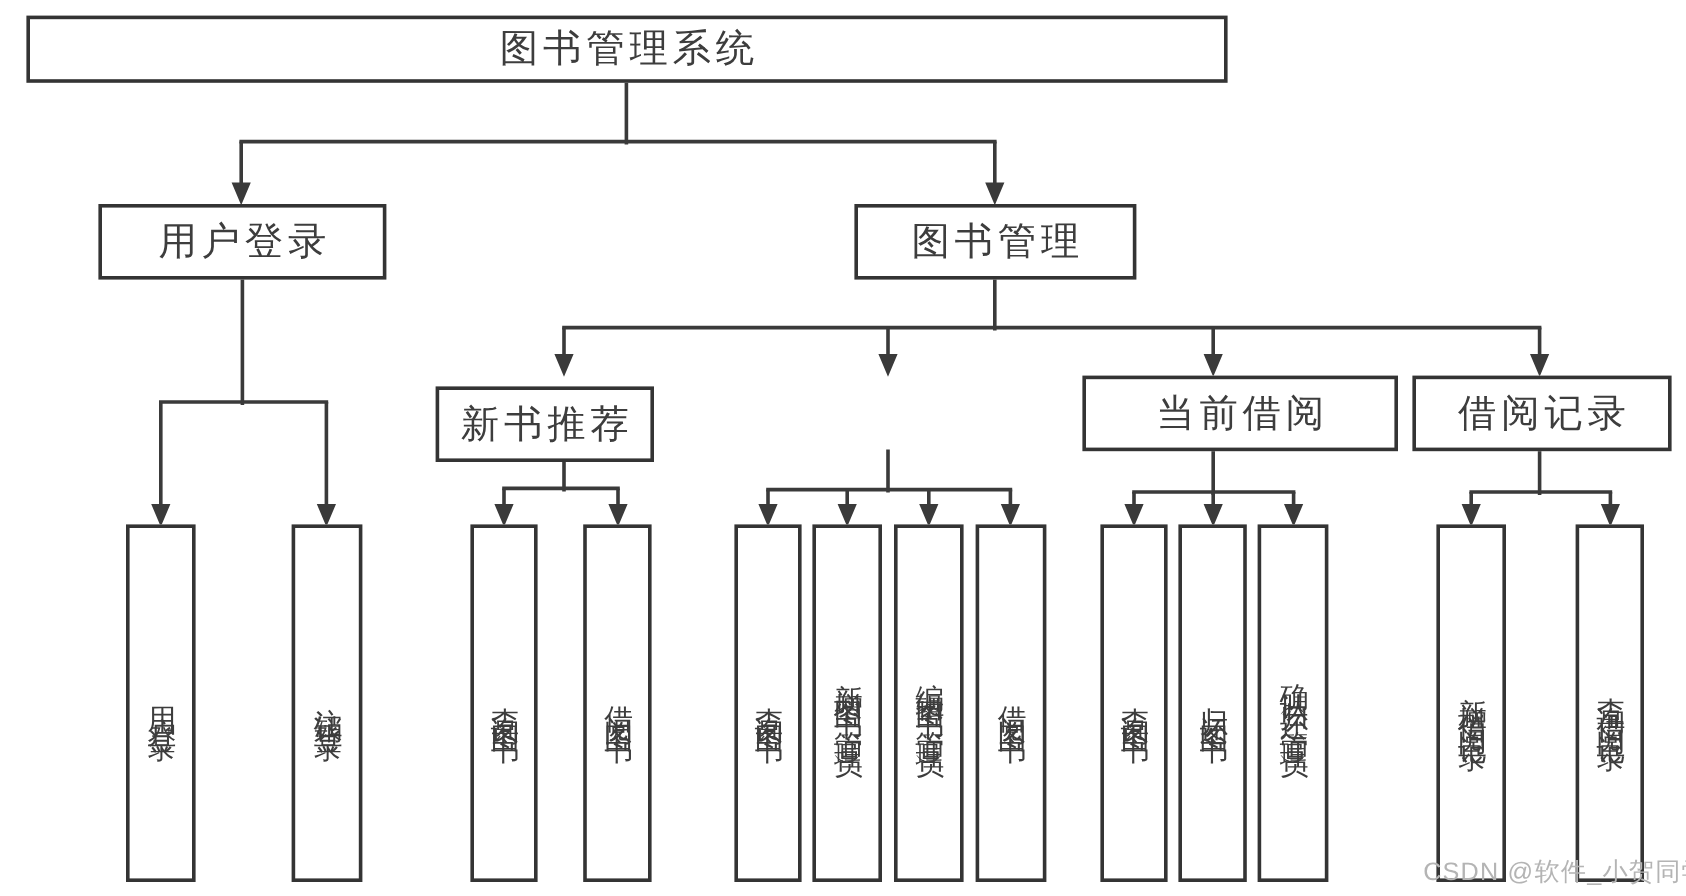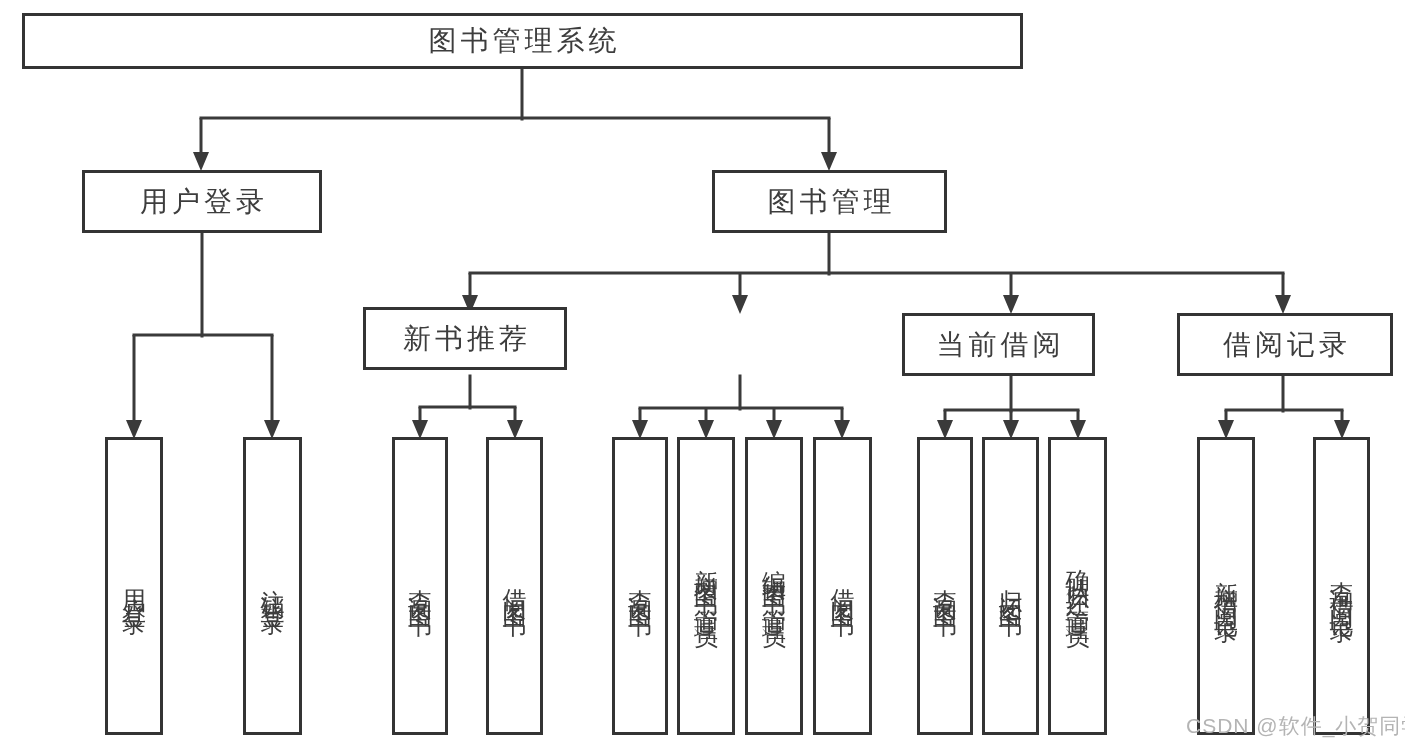--- a/index.html
+++ b/index.html
@@ -7,33 +7,33 @@
     position:relative;width:1405px;height:747px;background:#ffffff;
     font-family:"Liberation Sans",sans-serif;overflow:hidden;
   }
   .wires{position:absolute;left:0;top:0;z-index:0;}
   .node{
     position:absolute;box-sizing:border-box;background:#ffffff;
     border:3px solid #343434;color:#3d3d3d;
     display:flex;align-items:center;justify-content:center;
     text-align:center;z-index:1;
   }
-  .h{font-size:28px;letter-spacing:4px;white-space:nowrap;}
+  .h{font-size:32px;letter-spacing:4px;white-space:nowrap;}
   .h span{margin-left:4px;} 
   .v{
     writing-mode:vertical-rl;text-orientation:mixed;
     font-size:24px;letter-spacing:8px;line-height:1;
   }
   
   .n-root          {left:22px;  top:13px;  width:1001px;height:56px;}
   .n-user-login    {left:82px;  top:170px; width:240px; height:63px;}
   .n-book-mgmt     {left:712px; top:170px; width:235px; height:63px;}
-  .n-new-book-rec  {left:363px; top:307px; width:204px; height:63px;}
+  .n-new-book-rec  {left:363px; top:322px; width:182px; height:63px;}
   .n-book-borrow   {left:632px; top:313px; width:215px; height:63px;}
-  .n-current-borrow{left:902px; top:313px; width:193px; height:63px;}
+  .n-current-borrow{left:902px; top:313px; width:263px; height:63px;}
   .n-borrow-records{left:1177px;top:313px; width:216px; height:63px;}
   
   .leaf{top:437px;height:298px;}
   .l1 {left:105px; width:58px;}
   .l2 {left:243px; width:59px;}
   .l3 {left:392px; width:56px;}
   .l4 {left:486px; width:57px;}
   .l5 {left:612px; width:56px;}
   .l6 {left:677px; width:58px;}
   .l7 {left:745px; width:58px;}

